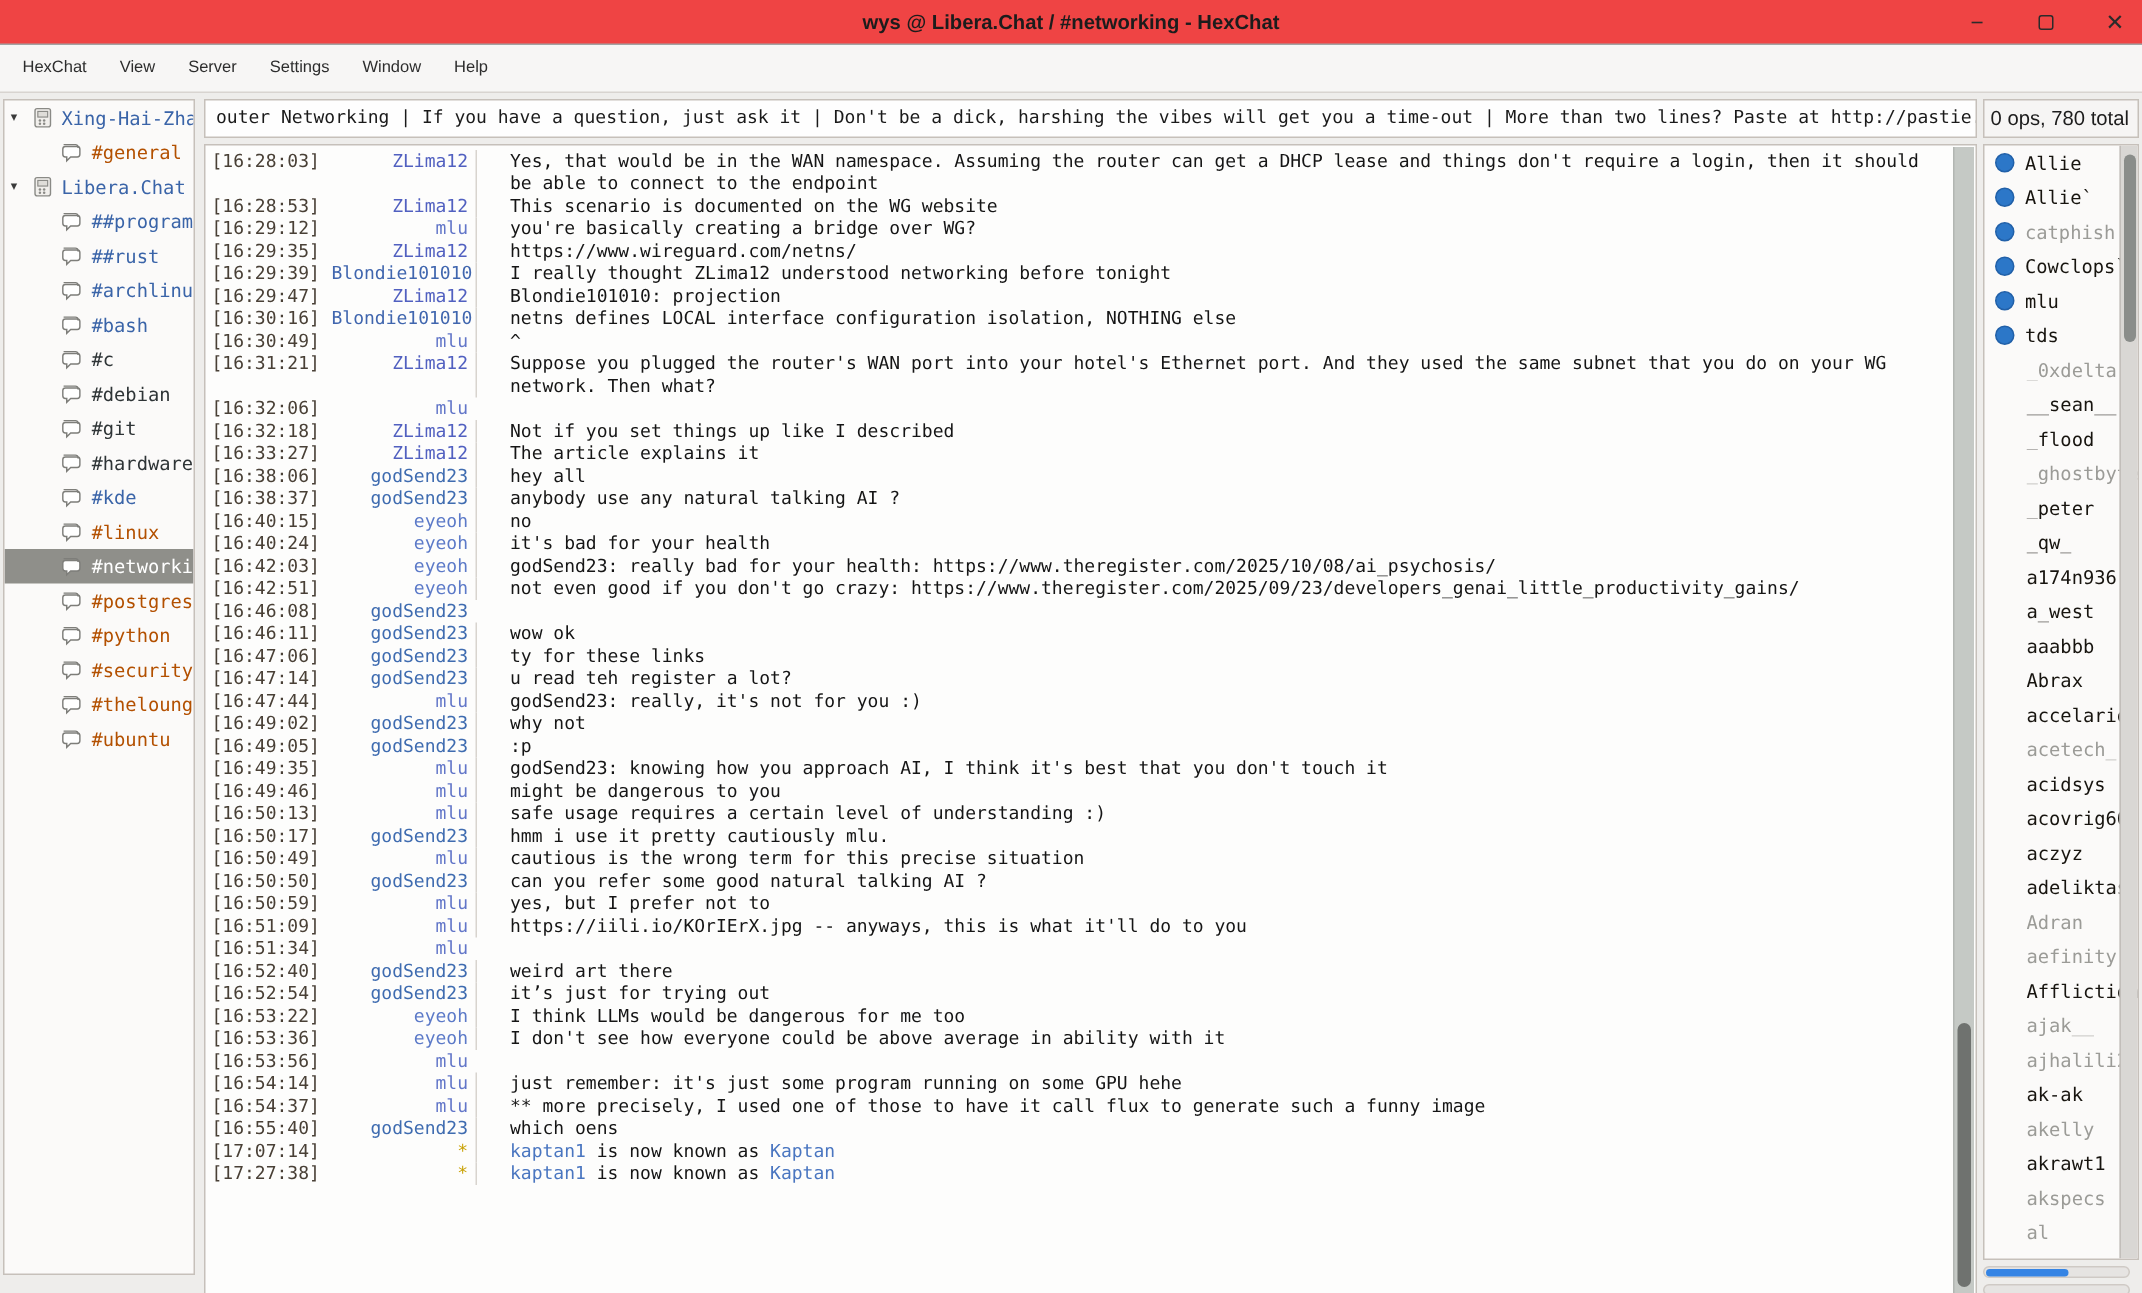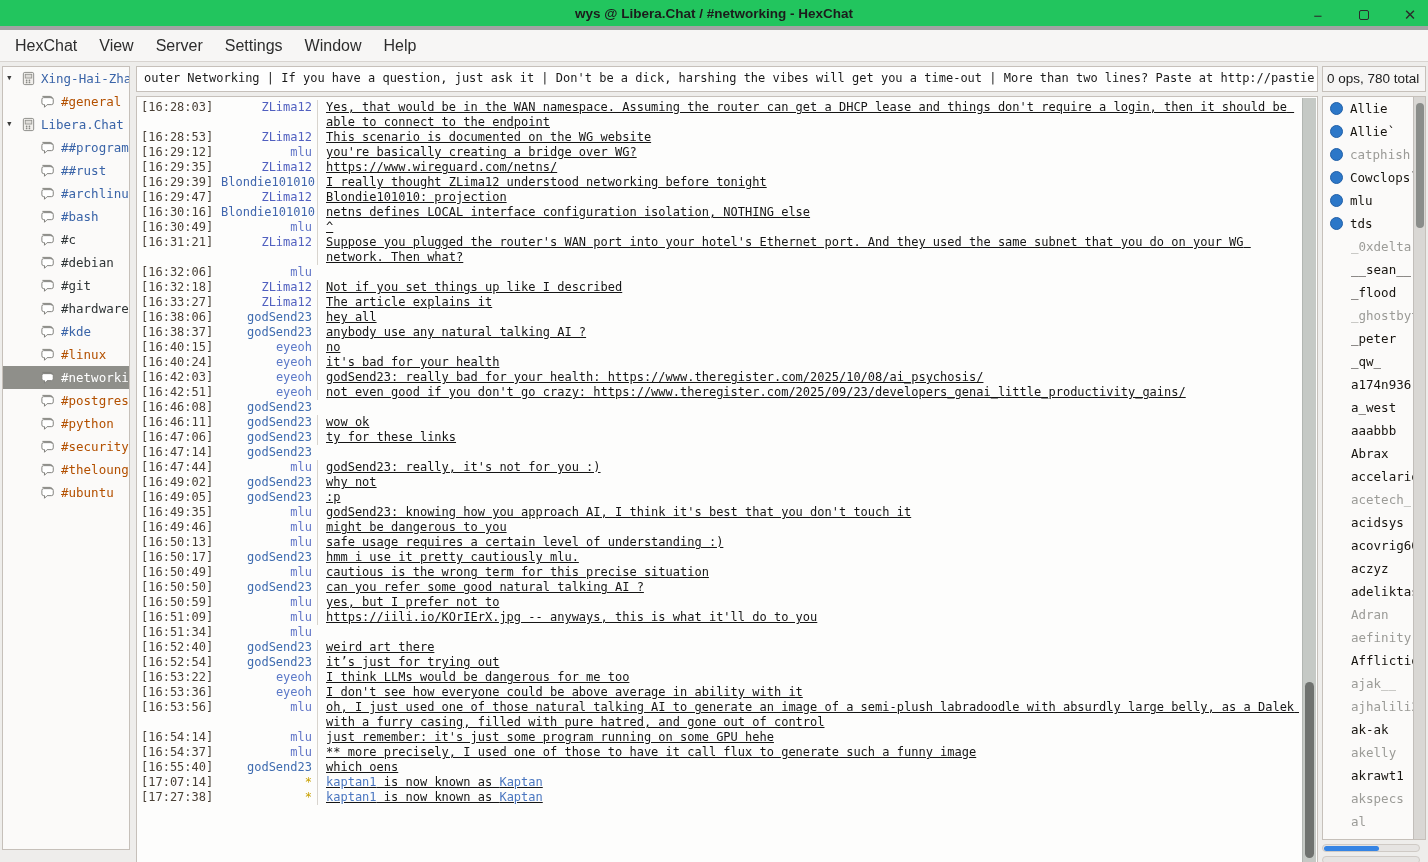--- a/index.html
+++ b/index.html
@@ -1,31 +1,31 @@
 <!DOCTYPE html>
 <html><head>
 <meta charset="utf-8">
 <style>
   * { margin:0; padding:0; box-sizing:border-box; }
   html,body { width:1428px; height:862px; overflow:hidden; }
   body { background:#eeedeb; font-family:"Liberation Sans",sans-serif; }
 
   
-  .titlebar { height:30px; background:#22c55e; border-bottom:4px solid #a3a3a3;
+  .titlebar { height:30px; background:#ef4444; border-bottom:1px solid #a3a3a3;
               display:flex; align-items:center; position:relative; }
   .title { position:absolute; left:0; right:0; text-align:center; font-size:13.5px;
            font-weight:bold; color:#1c1c1c; }
   .win-controls { position:absolute; right:8px; top:0; height:30px; display:flex; align-items:center; gap:26px; }
   .win-btn { width:20px; height:20px; display:flex; align-items:center; justify-content:center;
              color:#2b2b2b; font-size:15px; cursor:default; }
   .win-btn .maxbox { width:10px; height:10px; border:1.4px solid #2b2b2b; border-radius:2px; }
 
   .menubar { height:32px; background:#f7f6f5; border-bottom:1px solid #d8d4d0;
              display:flex; align-items:center; padding-left:4px; }
-  .menu-item { padding:0 11px; font-size:16px; color:#2d2d2d; line-height:31px; }
+  .menu-item { padding:0 11px; font-size:11px; color:#2d2d2d; line-height:31px; }
 
   .content { position:relative; height:800px; }
 
   
   .tree-panel { position:absolute; left:2px; top:4px; width:128px; height:784px;
                 background:#fbfaf9; border:1px solid #c6c0ba; overflow:hidden;
                 font-family:"DejaVu Sans Mono",monospace; font-size:12.5px; }
   .tree-row { height:23px; display:flex; align-items:center; white-space:nowrap; overflow:hidden; position:relative; }
   .tree-row.server { padding-left:18px; }
   .tree-row.channel { padding-left:37px; }
@@ -39,22 +39,22 @@
   .center-col { position:absolute; left:136px; top:4px; width:1182px; }
   .topic-bar { height:26px; background:#fefefe; border:1px solid #c6c0ba; padding:4px 7px;
                font-family:"DejaVu Sans Mono",monospace; font-size:12px; color:#1a1a1a;
                white-space:nowrap; overflow:hidden; }
   .chat-box { margin-top:4px; height:772px; background:#fdfdfc; border:1px solid #c6c0ba; position:relative; }
   .chat-lines { position:absolute; left:4px; top:3px; right:18px; bottom:2px; overflow:hidden;
                 font-family:"DejaVu Sans Mono",monospace; font-size:12px; line-height:15px; }
   .m-row { display:flex; }
   .m-time { flex:none; width:80px; color:#494036; }
   .m-nick { flex:none; width:96px; text-align:right; padding-right:5px; overflow:hidden; }
-  .m-text { flex:1; border-left:1px solid #d8d4ce; padding-left:8px;
-            white-space:pre-wrap; word-break:break-word; color:#151515;text-decoration:underline; }
+  .m-text { flex:1; border-left:1px solid #d8d4ce; padding-left:22px;
+            white-space:pre-wrap; word-break:break-word; color:#151515; }
   .chat-scrollbar { position:absolute; right:1px; top:1px; bottom:1px; width:14px;
                     background:#c5c9c5; border-left:1px solid #b2b6b2; }
   .chat-scroll-thumb { position:absolute; left:2px; width:9px; border-radius:5px; background:#6f726f; }
 
   .input-bar { margin-top:24px; height:30px; display:flex; align-items:center; }
   .input-nick { font-family:"DejaVu Sans Mono",monospace; font-size:13px; color:#222222; margin:0 10px 0 8px; }
   .entry { flex:1; height:28px; background:#ffffff; border:2px solid #3584e4; border-radius:5px; position:relative; }
   .caret { position:absolute; left:7px; top:4px; width:1.5px; height:17px; background:#000; }
 
   
@@ -388,20 +388,21 @@
             <span class="m-text">wow ok</span>
           </div>
           <div class="m-row">
             <span class="m-time">[16:47:06]</span>
             <span class="m-nick" style="color: rgb(63, 108, 176);">godSend23</span>
             <span class="m-text">ty for these links</span>
           </div>
           <div class="m-row">
             <span class="m-time">[16:47:14]</span>
             <span class="m-nick" style="color: rgb(63, 108, 176);">godSend23</span>
+            <span class="m-text">u read teh register a lot?</span>
           </div>
           <div class="m-row">
             <span class="m-time">[16:47:44]</span>
             <span class="m-nick" style="color: rgb(98, 118, 200);">mlu</span>
             <span class="m-text">godSend23: really, it's not for you :)</span>
           </div>
           <div class="m-row">
             <span class="m-time">[16:49:02]</span>
             <span class="m-nick" style="color: rgb(63, 108, 176);">godSend23</span>
             <span class="m-text">why not</span>
@@ -471,21 +472,20 @@
             <span class="m-text">I think LLMs would be dangerous for me too</span>
           </div>
           <div class="m-row">
             <span class="m-time">[16:53:36]</span>
             <span class="m-nick" style="color: rgb(92, 122, 200);">eyeoh</span>
             <span class="m-text">I don't see how everyone could be above average in ability with it</span>
           </div>
           <div class="m-row">
             <span class="m-time">[16:53:56]</span>
             <span class="m-nick" style="color: rgb(98, 118, 200);">mlu</span>
-            <span class="m-text">oh, I just used one of those natural talking AI to generate an image of a semi-plush labradoodle with absurdly large belly, as a Dalek with a furry casing, filled with pure hatred, and gone out of control</span>
           </div>
           <div class="m-row">
             <span class="m-time">[16:54:14]</span>
             <span class="m-nick" style="color: rgb(98, 118, 200);">mlu</span>
             <span class="m-text">just remember: it's just some program running on some GPU hehe</span>
           </div>
           <div class="m-row">
             <span class="m-time">[16:54:37]</span>
             <span class="m-nick" style="color: rgb(98, 118, 200);">mlu</span>
             <span class="m-text">** more precisely, I used one of those to have it call flux to generate such a funny image</span>

